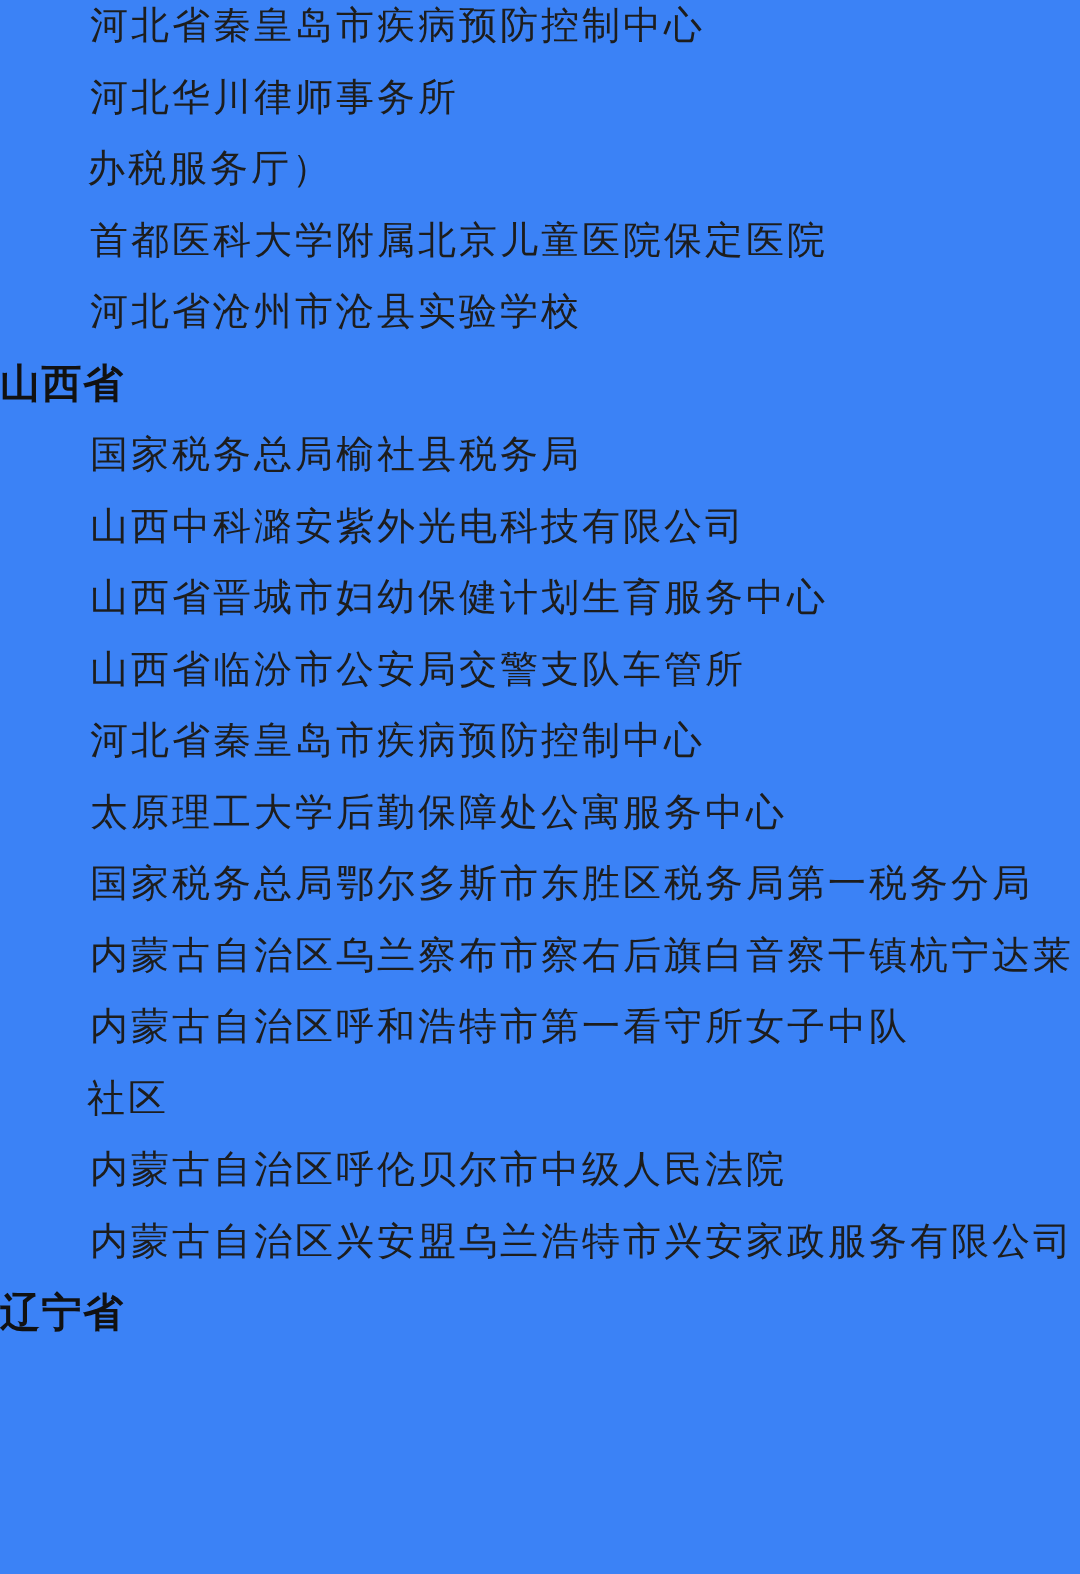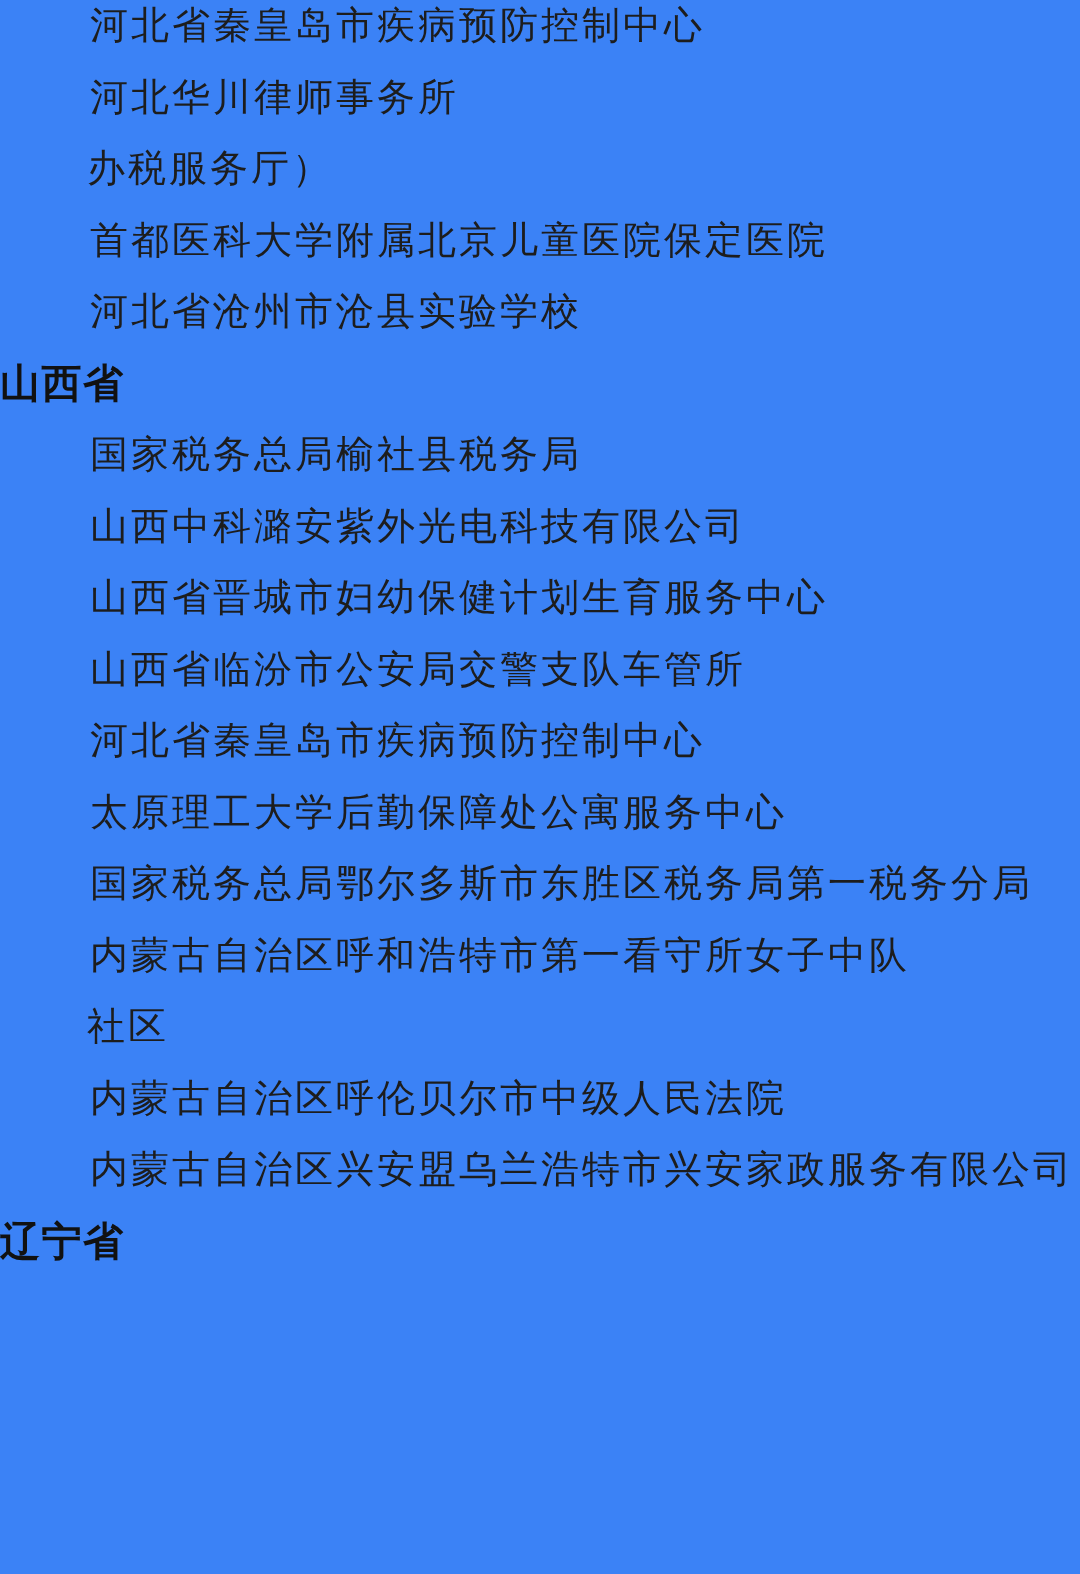--- a/index.html
+++ b/index.html
@@ -58,20 +58,21 @@
 
     <div class="row heading">山西省</div>
     <div class="row item">国家税务总局榆社县税务局</div>
     <div class="row item">山西中科潞安紫外光电科技有限公司</div>
     <div class="row item">山西省晋城市妇幼保健计划生育服务中心</div>
     <div class="row item">山西省临汾市公安局交警支队车管所</div>
     <div class="row item">河北省秦皇岛市疾病预防控制中心</div>
     <div class="row item">太原理工大学后勤保障处公寓服务中心</div>
 
     <div class="row item">国家税务总局鄂尔多斯市东胜区税务局第一税务分局</div>
+    <div class="row item">内蒙古自治区乌兰察布市察右后旗白音察干镇杭宁达莱</div>
     <div class="row item">内蒙古自治区呼和浩特市第一看守所女子中队</div>
     <div class="row item cont">社区</div>
     <div class="row item">内蒙古自治区呼伦贝尔市中级人民法院</div>
     <div class="row item">内蒙古自治区兴安盟乌兰浩特市兴安家政服务有限公司</div>
 
     <div class="row heading">辽宁省</div>
 
   </div>
 </div>
 

